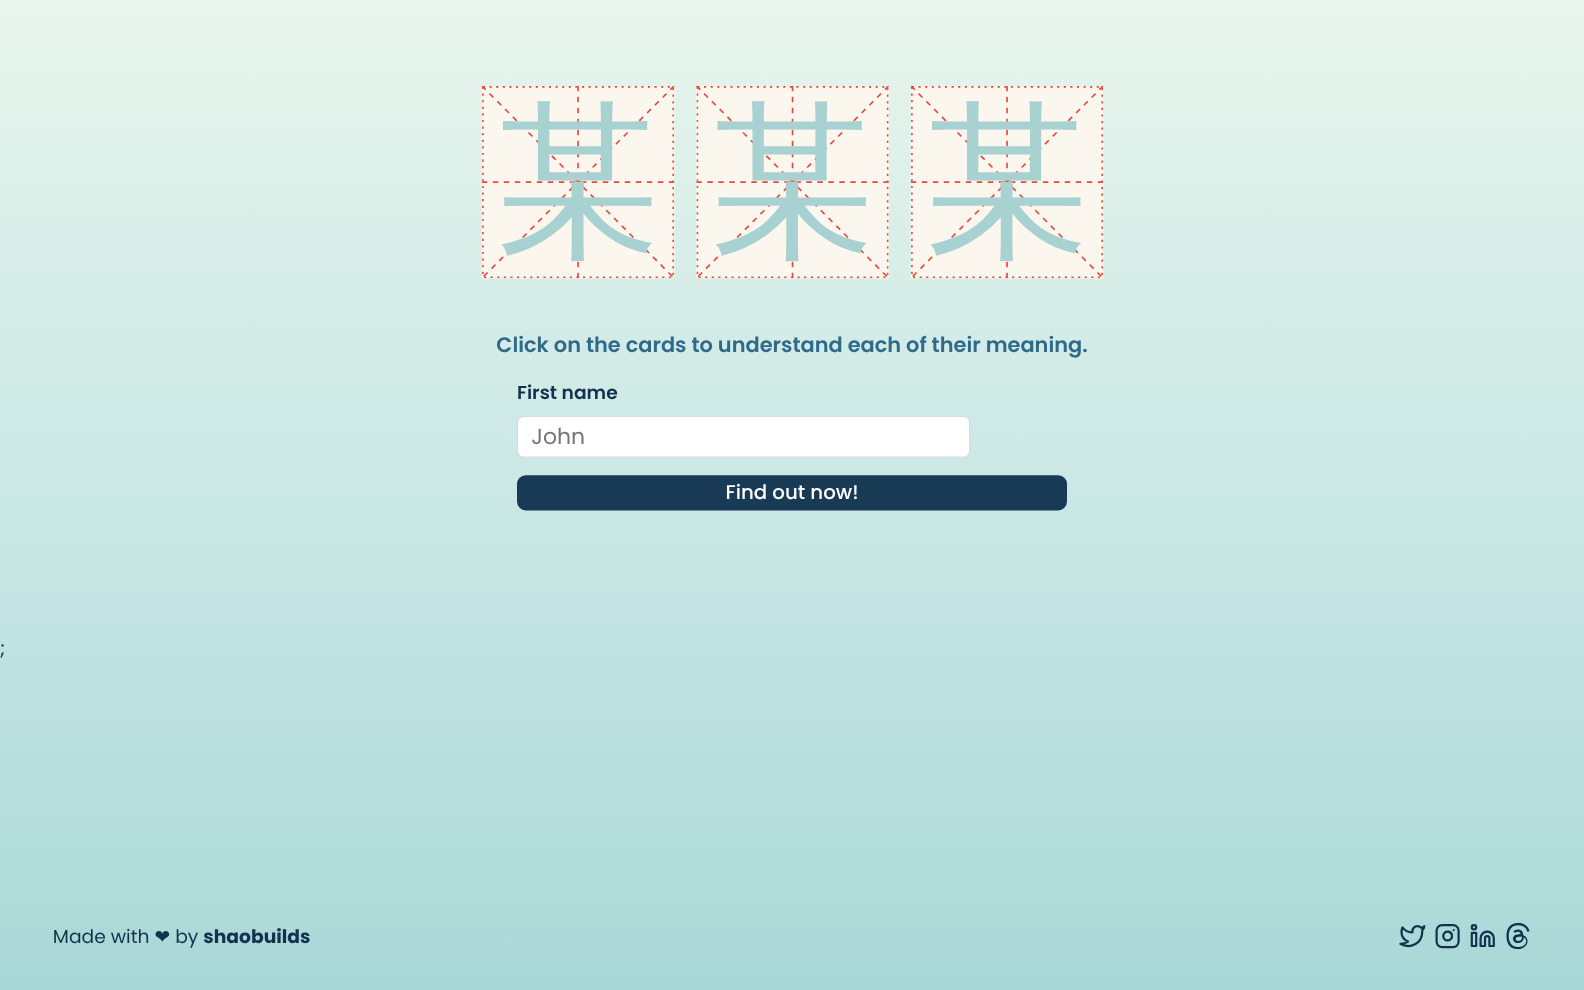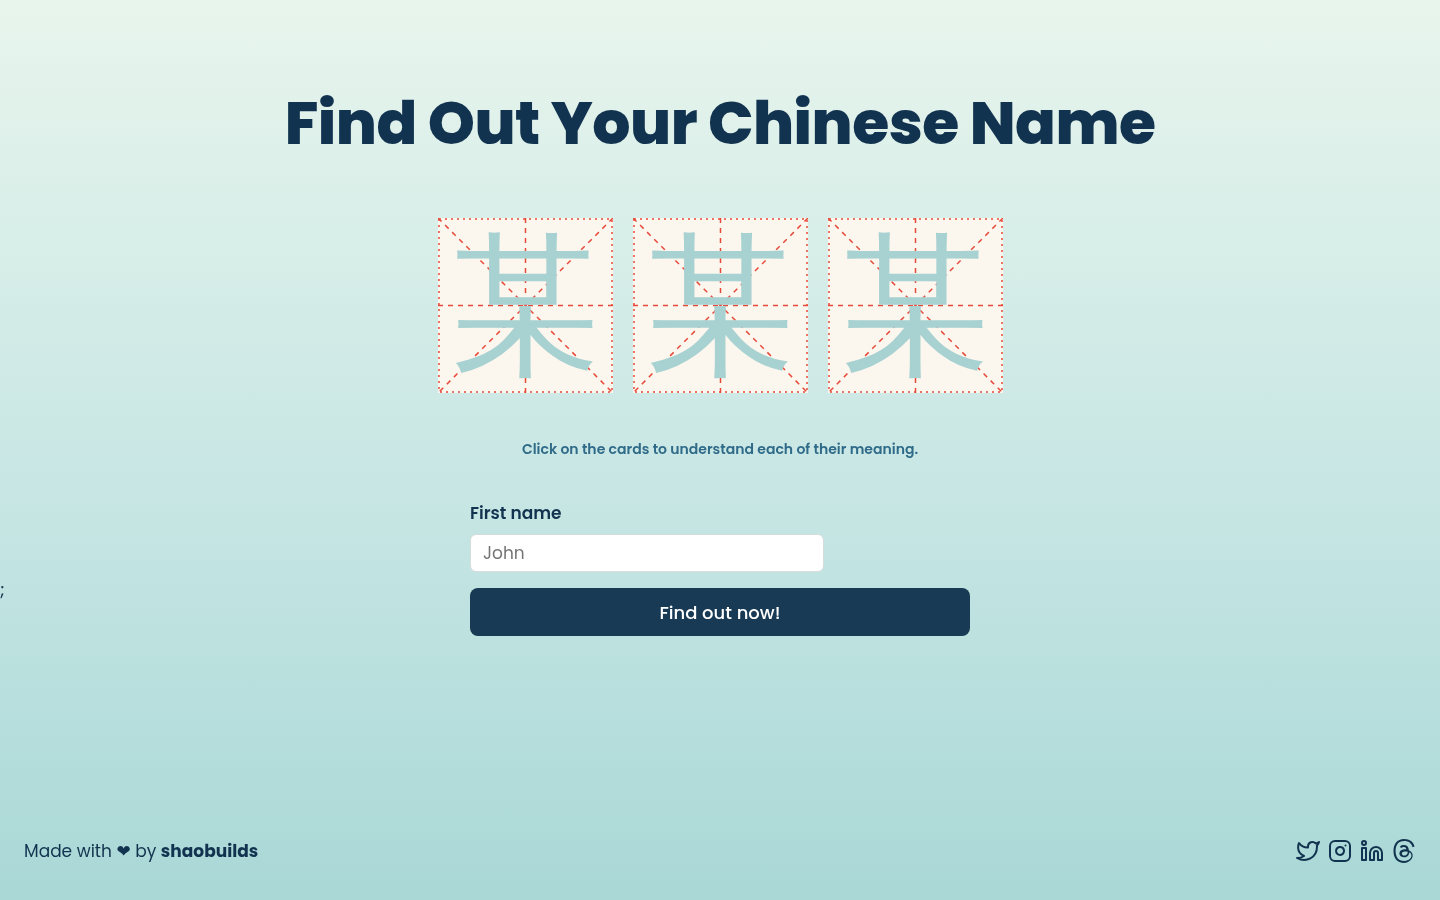--- a/index.html
+++ b/index.html
@@ -49,23 +49,23 @@
       align-items: center;
       justify-content: center;
       font-family: "SimSun", "Songti SC", serif;
       font-size: 150px;
       color: #a8d1d1;
       line-height: 1;
       user-select: none;
     }
     .hint {
       color: #2f6a88;
-      font-size: 14px;
+      font-size: 19px;
       font-weight: 600;
-      margin-bottom: 40px;
+      margin-bottom: 16px;
       text-align: center;
     }
     .form {
       width: 500px;
       display: flex;
       flex-direction: column;
       gap: 16px;
     }
     .row {
       display: flex;
@@ -80,27 +80,27 @@
     .field label {
       color: #12334f;
       font-size: 17px;
       font-weight: 600;
     }
     .field input {
       height: 38px;
       padding: 0 12px;
       border: 1px solid #d6dbdc;
       border-radius: 6px;
-      font-size: 17px;
+      font-size: 20px;
       font-family: inherit;
       color: #1c3b53;
       background: #fff;
     }
     .btn {
-      height: 48px;
+      height: 32px;
       border: none;
       border-radius: 8px;
       background: #183a55;
       color: #fff;
       font-size: 18px;
       font-weight: 500;
       font-family: inherit;
       cursor: pointer;
     }
     .stray {
@@ -111,21 +111,21 @@
       font-size: 18px;
     }
     footer {
       position: absolute;
       left: 0;
       right: 0;
       bottom: 36px;
       display: flex;
       justify-content: space-between;
       align-items: center;
-      padding: 0 24px;
+      padding: 0 48px;
       gap: 24px;
     }
     .credit {
       color: #12334f;
       font-size: 17px;
     }
     .credit strong { font-weight: 700; }
     .socials {
       display: flex;
       gap: 8px;
@@ -137,21 +137,20 @@
       display: flex;
       align-items: center;
       justify-content: center;
     }
     .socials svg { width: 24px; height: 24px; }
   </style>
 </head>
 <body>
 
 <div class="container">
-  <h1>Find Out Your Chinese Name</h1>
 
   <div class="cards">
     <div class="card">
       <svg class="grid" viewBox="0 0 175 175" preserveAspectRatio="none">
         <rect x="1" y="1" width="173" height="173" fill="none" stroke="#e74a3b" stroke-width="1.5" stroke-dasharray="2 4"></rect>
         <line x1="0" y1="87.5" x2="175" y2="87.5" stroke="#e74a3b" stroke-width="1.5" stroke-dasharray="5 5"></line>
         <line x1="87.5" y1="0" x2="87.5" y2="175" stroke="#e74a3b" stroke-width="1.5" stroke-dasharray="5 5"></line>
         <line x1="0" y1="0" x2="175" y2="175" stroke="#e74a3b" stroke-width="1.5" stroke-dasharray="5 5"></line>
         <line x1="175" y1="0" x2="0" y2="175" stroke="#e74a3b" stroke-width="1.5" stroke-dasharray="5 5"></line>
       </svg>

